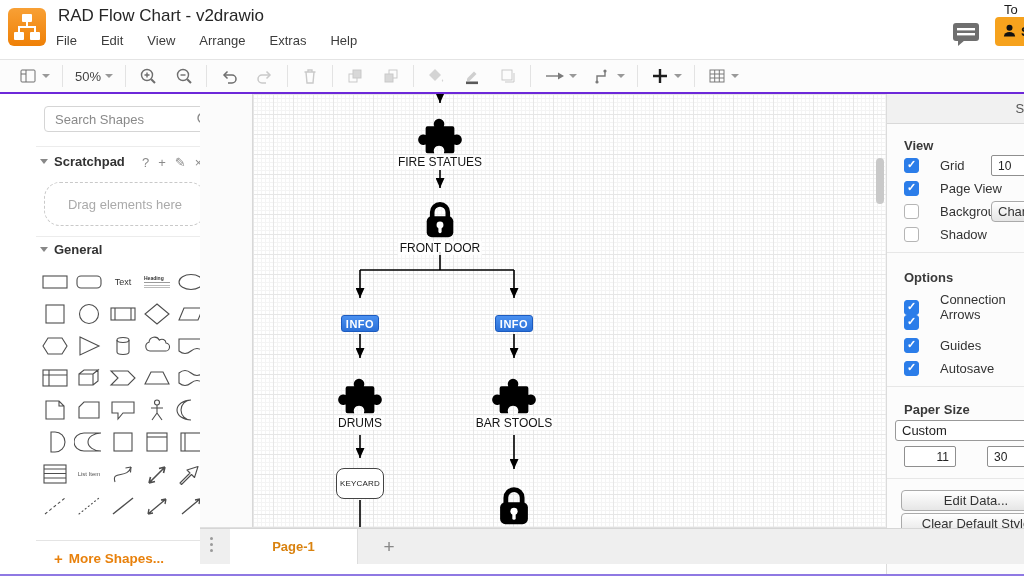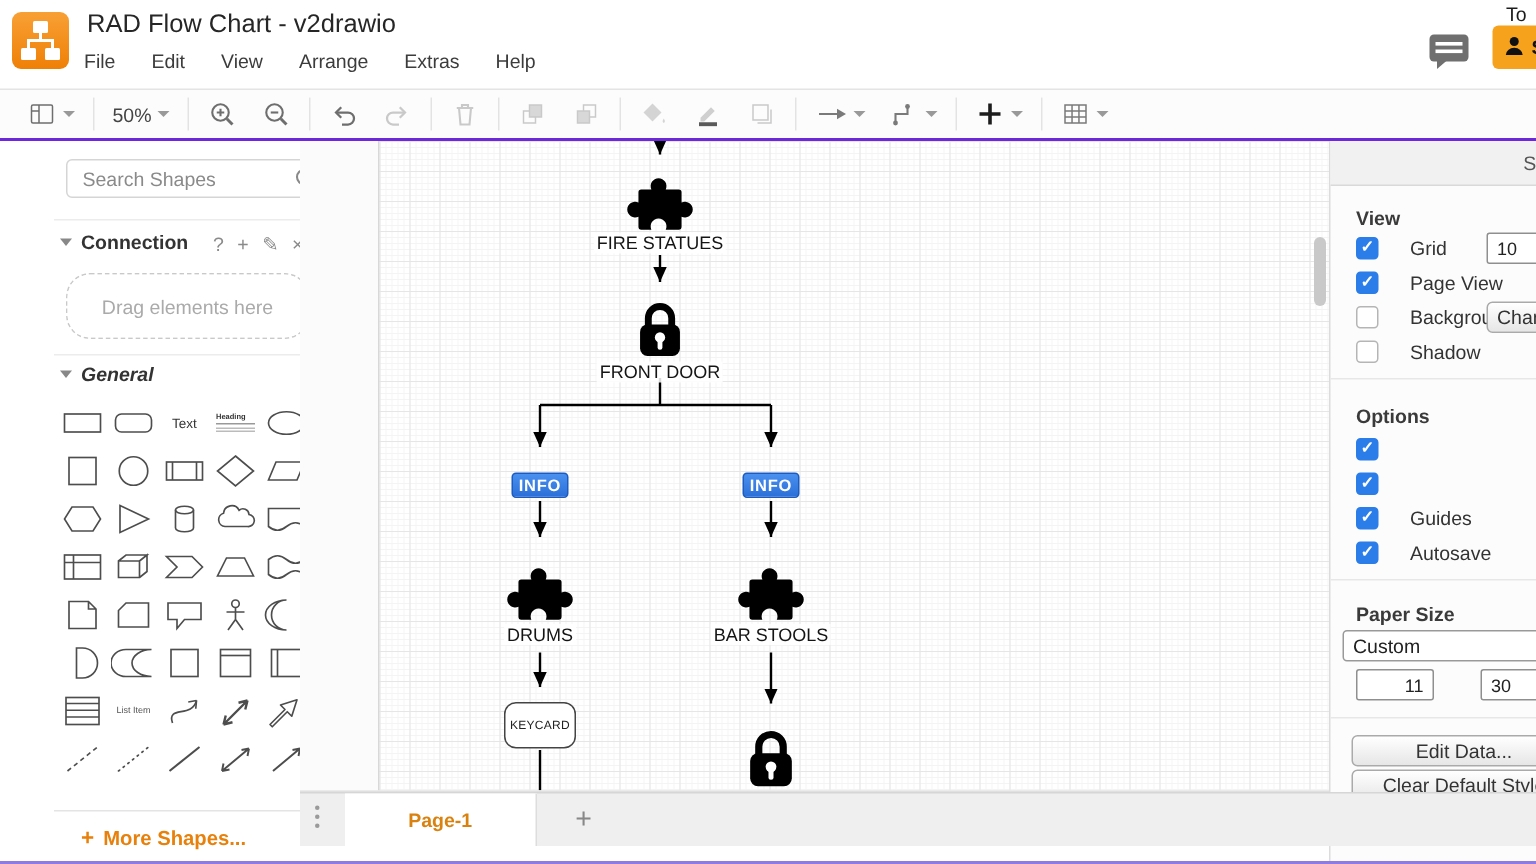--- a/index.html
+++ b/index.html
@@ -253,34 +253,34 @@
       <svg width="18" height="18" viewBox="0 0 18 18">
           <circle cx="8" cy="8" r="5" stroke="#8a8a8a" fill="none" stroke-width="1.4"></circle>
           <path d="M11.8,11.8 L15.5,15.5" stroke="#8a8a8a" stroke-width="1.6"></path>
         </svg>
     </span>
   </div>
   <div class="side-divider" style="top:52px;"></div>
 
   <div class="sect-head" style="top:60px;">
     <span class="chev"></span>
-    <span>Connection</span>
+    <span>Scratchpad</span>
   </div>
   <div class="scr-icons" style="left:106px;top:61px;">
     <span>?</span>
     <span>+</span>
     <span>✎</span>
     <span>×</span>
   </div>
   <div id="drag-area">
     <span>Drag elements here</span>
   </div>
   <div class="side-divider" style="top:142px;"></div>
 
-  <div class="sect-head" style="top:148px;font-style:italic;">
+  <div class="sect-head" style="top:148px;">
     <span class="chev"></span>
     <span>General</span>
   </div>
 
   <div id="shape-grid">
     <div class="shape-cell">
         <svg width="30" height="24" viewBox="0 0 30 24">
           <rect x="3" y="6" width="24" height="12"></rect>
         </svg>
       </div>
@@ -605,20 +605,21 @@
   <div class="cb-row" style="top:133px;">
     <span class="cb"></span>
     <span>Shadow</span>
   </div>
 
   <div class="panel-divider" style="top:158px;"></div>
   <div class="panel-title" style="top:176px;">Options</div>
 
   <div class="cb-row" style="top:198px;">
     <span class="cb checked"></span>
+    <span>Connection Arrows</span>
   </div>
   <div class="cb-row" style="top:221px;">
     <span class="cb checked"></span>
   </div>
   <div class="cb-row" style="top:244px;">
     <span class="cb checked"></span>
     <span>Guides</span>
   </div>
   <div class="cb-row" style="top:267px;">
     <span class="cb checked"></span>

